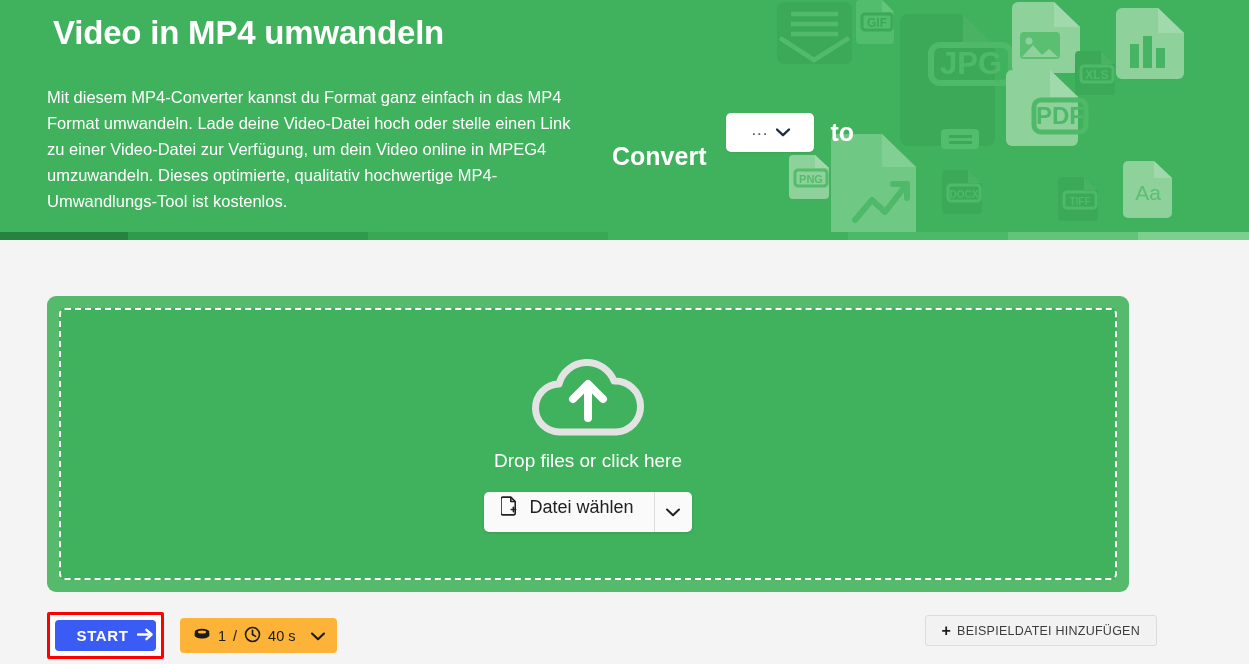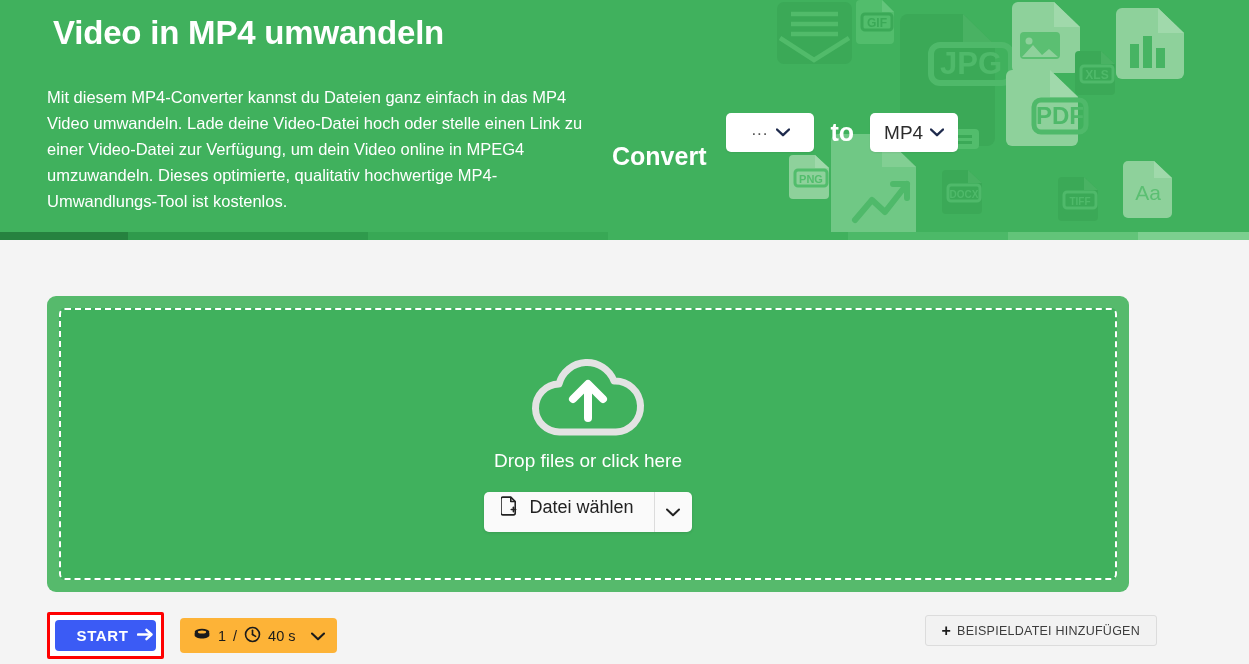--- a/index.html
+++ b/index.html
@@ -351,44 +351,36 @@
       <path d="M1128 161 h26 l18 17 v35 a5 5 0 0 1 -5 5 h-39 a5 5 0 0 1 -5 -5 v-47 a5 5 0 0 1 5 -5 z"></path>
       <path d="M1154 161 l18 17 h-18 z" fill="#a0d9ab"></path>
     </g>
     <text x="1148" y="200" font-family="Liberation Sans, sans-serif" font-size="21" fill="#5bbf72" text-anchor="middle">Aa</text>
 
     <rect x="950" y="236" width="299" height="4" fill="#7ccf8f" opacity="0.55"></rect>
   </svg>
 
   <div class="hero-inner">
     <h1 class="hero-title">Video in MP4 umwandeln</h1>
-    <p class="hero-desc">Mit diesem MP4-Converter kannst du Dateien ganz einfach in das MP4 Video umwandeln. Lade deine Video-Datei hoch oder stelle einen Link zu einer Video-Datei zur Verfügung, um dein Video online in MPEG4 umzuwandeln. Dieses optimierte, qualitativ hochwertige MP4-Umwandlungs-Tool ist kostenlos.</p>
+    <p class="hero-desc">Mit diesem MP4-Converter kannst du Format ganz einfach in das MP4 Format umwandeln. Lade deine Video-Datei hoch oder stelle einen Link zu einer Video-Datei zur Verfügung, um dein Video online in MPEG4 umzuwandeln. Dieses optimierte, qualitativ hochwertige MP4-Umwandlungs-Tool ist kostenlos.</p>
 
     <div class="convert-row">
       <span class="convert-word">Convert</span>
 
       <div class="sel" style="margin-left:20px;">
         <span class="sel-label dots">...</span>
         <span class="chev">
           <svg viewBox="0 0 14 9" width="14" height="9">
             <path d="M1 1.5 L7 7.2 L13 1.5" fill="none" stroke="#1f2b4d" stroke-width="2.4" stroke-linecap="round" stroke-linejoin="round"></path>
           </svg>
         </span>
       </div>
 
       <span class="to-word">to</span>
 
-      <div class="sel">
-        <span class="sel-label">MP4</span>
-        <span class="chev">
-          <svg viewBox="0 0 14 9" width="14" height="9">
-            <path d="M1 1.5 L7 7.2 L13 1.5" fill="none" stroke="#1f2b4d" stroke-width="2.4" stroke-linecap="round" stroke-linejoin="round"></path>
-          </svg>
-        </span>
-      </div>
     </div>
   </div>
 
   <div class="stripe">
     <i style="width:128px;background:#26823f"></i>
     <i style="width:240px;background:#2f9a4c"></i>
     <i style="width:240px;background:#38a855"></i>
     <i style="width:240px;background:#40b15d"></i>
     <i style="width:160px;background:#4cb968"></i>
     <i style="width:130px;background:#62c479"></i>

